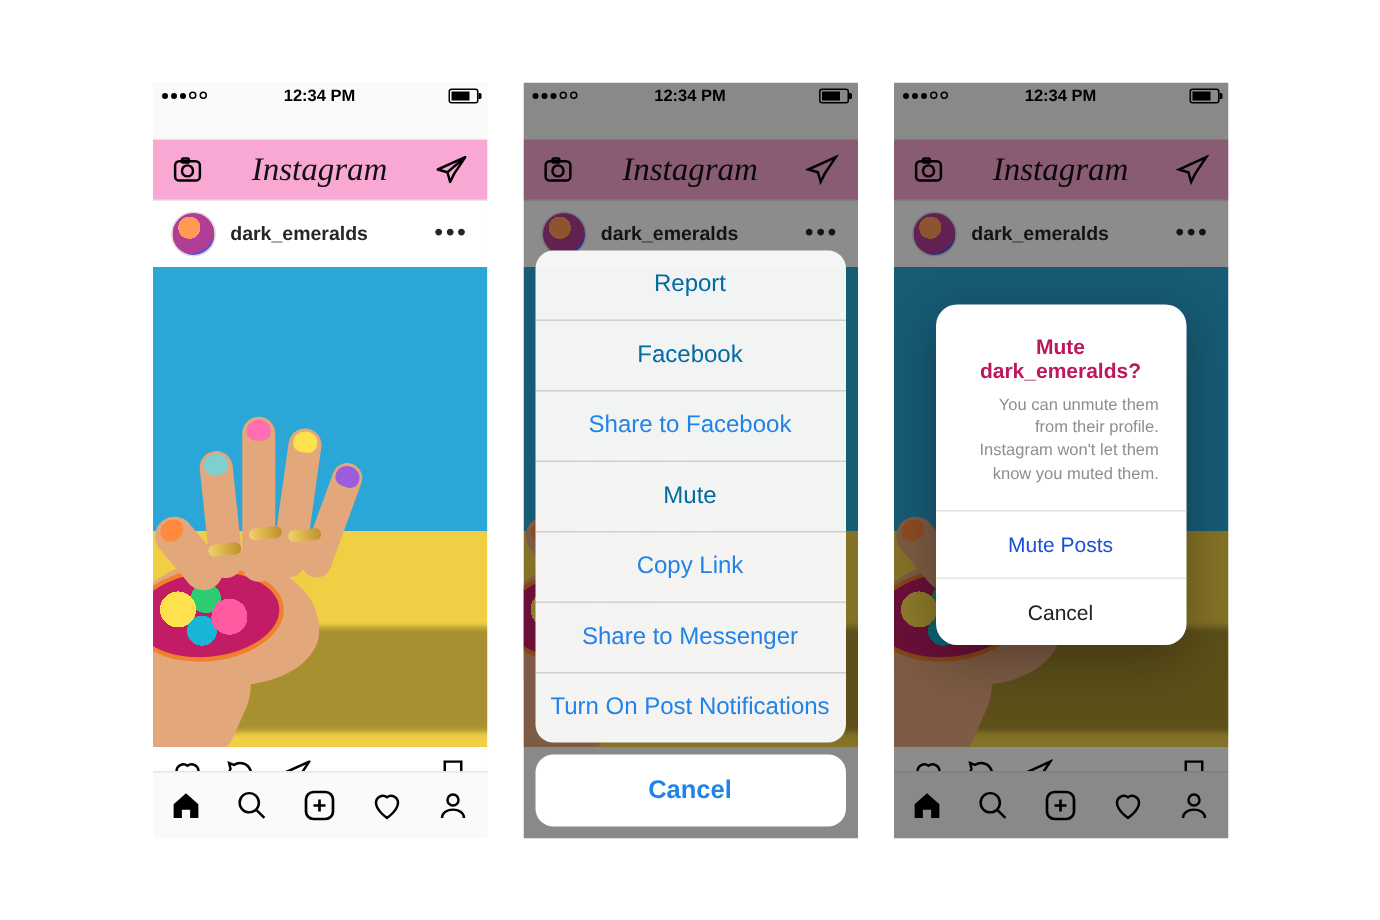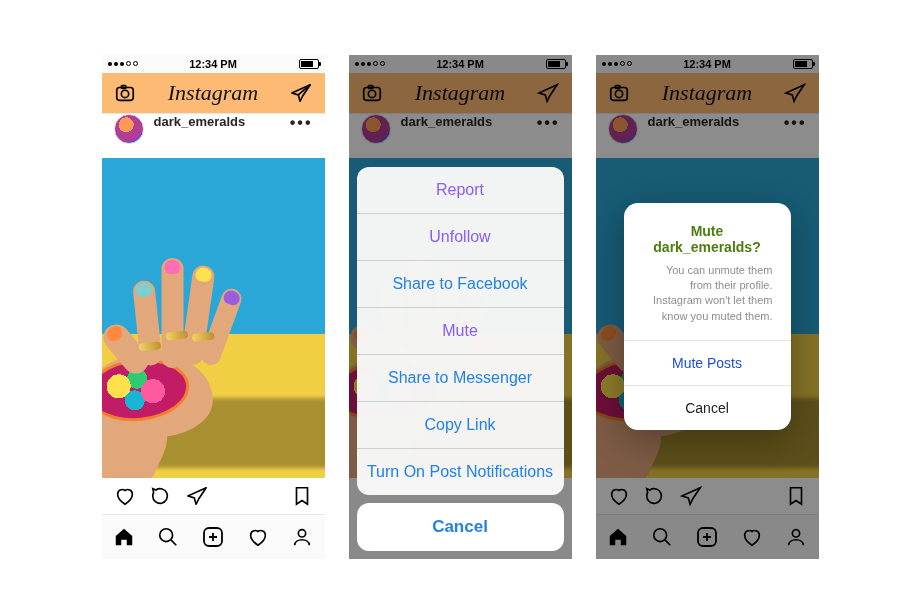--- a/index.html
+++ b/index.html
@@ -74,40 +74,41 @@
     position: absolute;
     left: 1px;
     top: 1px;
     height: 6px;
     width: 12px;
     background: #000;
   }
   
   .header {
     height: 40px;
-    background: #fdba74;
+    background: #f9a8d4;
     border-bottom: 1px solid #e6e6e6;
     display: flex;
     align-items: center;
     justify-content: space-between;
     padding: 0 12px;
+    margin-top: 20px;
   }
   .logo {
     font-family: cursive;
     font-style: italic;
     font-size: 22px;
     font-weight: 500;
     color: #111;
   }
   
   .userrow {
     height: 44px;
     background: #fff;
     display: flex;
-    align-items: flex-start;
+    align-items: center;
     padding: 0 12px;
     gap: 10px;
   }
   .avatar {
     width: 28px;
     height: 28px;
     border-radius: 50%;
     background: radial-gradient(circle at 40% 35%, #ff9a56 0 30%, #b13e95 30% 70%, #5851db 70%);
     border: 1px solid #ddd;
   }
@@ -252,21 +253,21 @@
   }
   .sheet-item {
     height: 46px;
     display: flex;
     align-items: center;
     justify-content: center;
     font-size: 16px;
     border-bottom: 0.5px solid rgba(0,0,0,0.15);
   }
   .sheet-item:last-child { border-bottom: none; text-align: center; }
-  .sheet-item.red { color: #8b5cf6; }
+  .sheet-item.red { color: #0369a1; }
   .sheet-item.blue { color: #2182e8; }
   .cancel-btn {
     background: #fff;
     border-radius: 12px;
     height: 48px;
     display: flex;
     align-items: center;
     justify-content: center;
     font-size: 17px;
     font-weight: 600;
@@ -282,21 +283,21 @@
     overflow: hidden;
     box-shadow: 0 10px 35px rgba(0,0,0,0.3);
   }
   .alert-body {
     padding: 20px 18px 16px;
     text-align: center;
   }
   .alert-title {
     font-size: 14px;
     font-weight: 600;
-    color: #4d7c0f;
+    color: #be185d;
     margin-bottom: 8px;
   }
   .alert-msg {
     font-size: 11px;
     line-height: 1.4;
     color: #8e8e8e;
     text-align: right;
   }
   .alert-btn {
     height: 44px;
@@ -495,25 +496,25 @@
           </div>
       <div class="ring r1"></div>
           <div class="ring r2"></div>
           <div class="ring r3"></div>
         </div>
     </div>
     <div class="dim"></div>
     <div class="sheet">
       <div class="sheet-group">
         <div class="sheet-item red">Report</div>
-        <div class="sheet-item red">Unfollow</div>
+        <div class="sheet-item red">Facebook</div>
         <div class="sheet-item blue">Share to Facebook</div>
         <div class="sheet-item red">Mute</div>
+        <div class="sheet-item blue">Copy Link</div>
         <div class="sheet-item blue">Share to Messenger</div>
-        <div class="sheet-item blue">Copy Link</div>
         <div class="sheet-item blue">Turn On Post Notifications</div>
       </div>
       <div class="cancel-btn">Cancel</div>
     </div>
   </div>
 
   <div class="phone">
     <div class="status">
       <div class="left">
           <span class="dot"></span>

